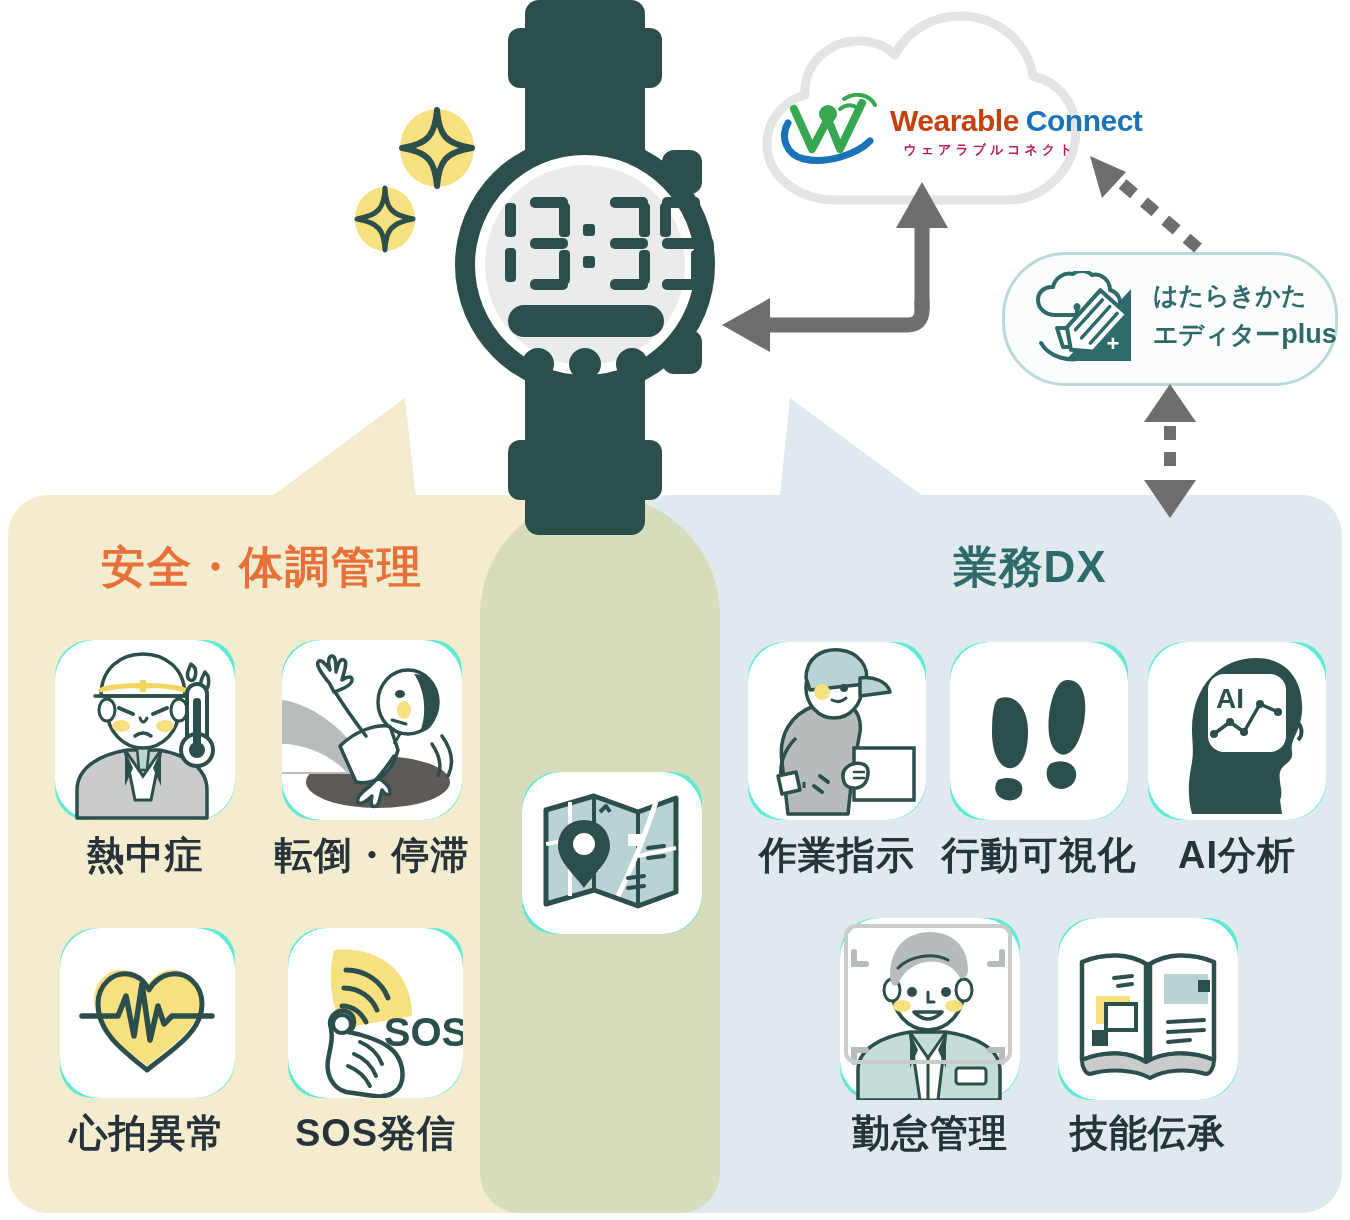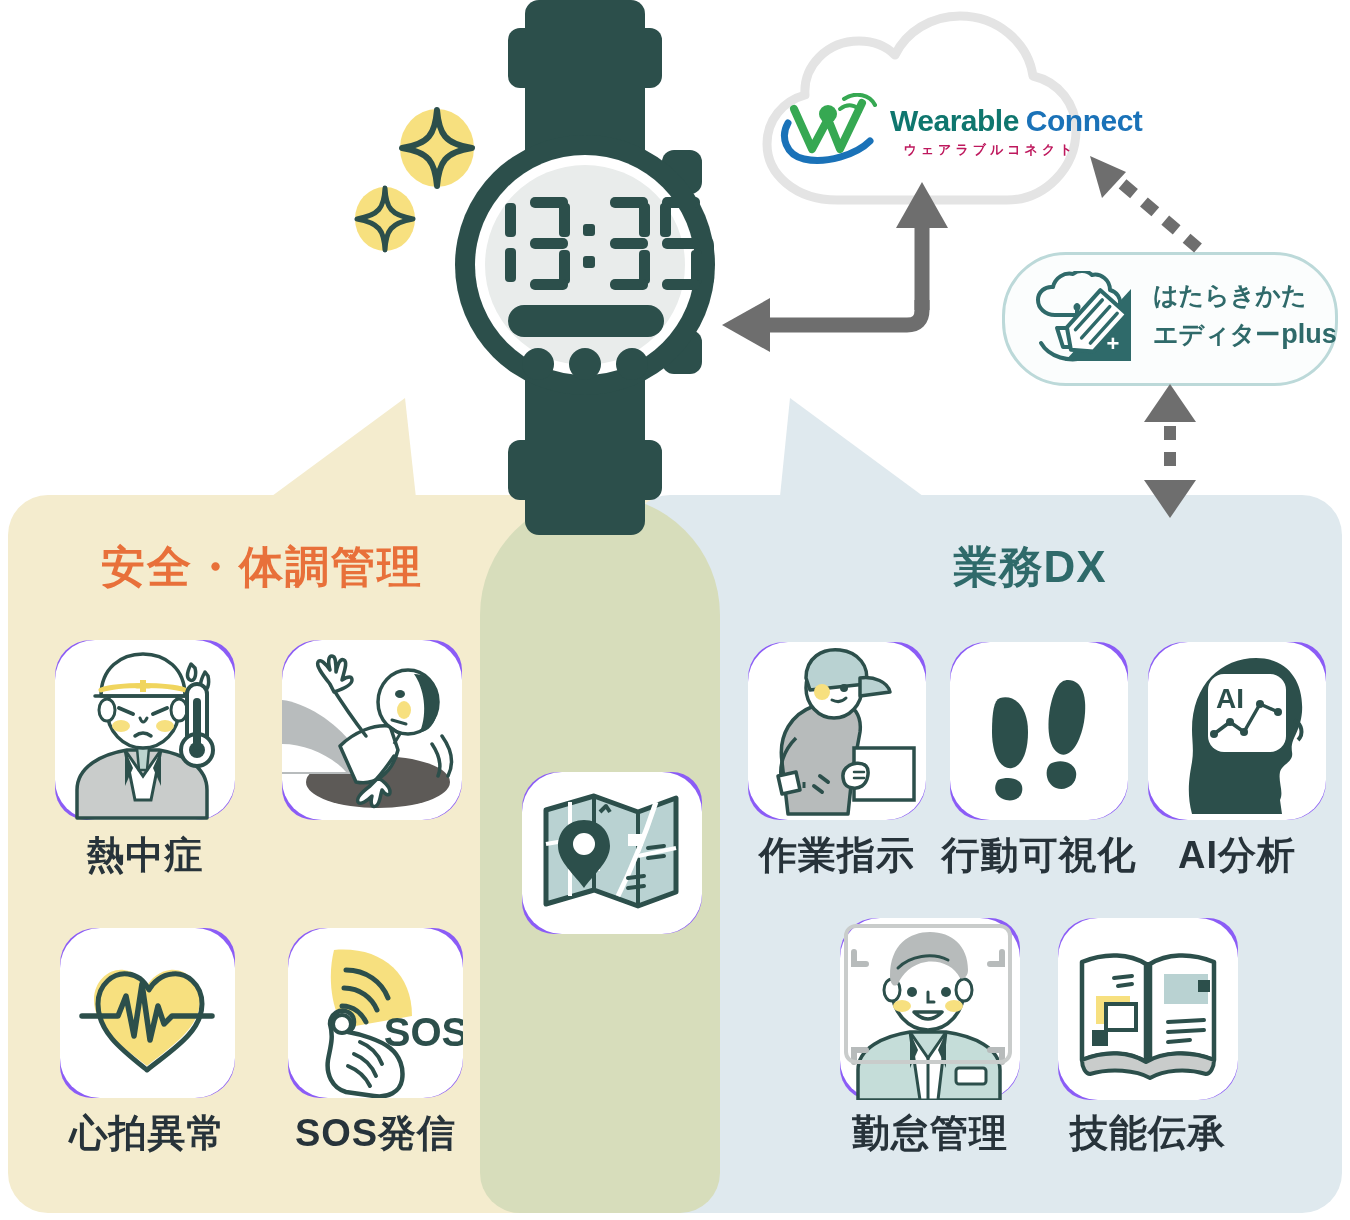--- a/index.html
+++ b/index.html
@@ -33,34 +33,34 @@
     font-size:44px;font-weight:bold;color:#e8703a;
     letter-spacing:2px;text-align:center;
   }
   .title-right{
     left:880px;top:538px;width:300px;
     font-size:44px;font-weight:bold;color:#2f6a6a;
     letter-spacing:1px;text-align:center;
   }
 
   
-  .tile{border-radius:36px 30px 38px 32px;background:#8b5cf6;}
+  .tile{border-radius:36px 30px 38px 32px;background:#5eead4;}
   .cap{
     text-align:center;font-size:38px;font-weight:bold;color:#27333a;
     letter-spacing:1px;white-space:nowrap;
   }
 
   
   .cloud-wrap{left:745px;top:8px;width:345px;height:200px;}
   .logo-jp{
     font-size:13px;font-weight:bold;color:#be185d;letter-spacing:4px;
     text-align:center;
   }
   .logo-main{font-size:30px;font-weight:bold;letter-spacing:-.5px;}
-  .logo-w{color:#0f766e;}
+  .logo-w{color:#c2410c;}
   .logo-c{color:#1a72b8;}
 
   
   .pill{
     left:1002px;top:252px;width:330px;height:128px;
     background:#fbfdfd;border:3px solid #bcd9d9;border-radius:64px;
   }
   .pill-t1{font-size:25px;font-weight:bold;color:#2f6a6a;letter-spacing:0px;line-height:1.12;}
   .pill-t2{font-size:25px;font-weight:bold;color:#2f6a6a;letter-spacing:0px;line-height:1.12;}
 </style>
@@ -274,20 +274,21 @@
 
       <path d="M112,116 C104,128 96,138 88,146" fill="none" stroke="#2c4f4b" stroke-width="3.5" stroke-linecap="round"></path>
       <path d="M88,146 C80,152 74,158 76,162 C78,166 86,160 90,156 C88,164 90,168 94,166 C98,164 98,156 100,150 C104,156 108,156 108,152 C108,146 100,140 96,138 Z" fill="#ffffff" stroke="#2c4f4b" stroke-width="3.5" stroke-linejoin="round"></path>
 
       <path d="M150,104 C158,116 160,126 156,136" fill="none" stroke="#2c4f4b" stroke-width="3.5" stroke-linecap="round"></path>
       <path d="M160,96 C170,110 172,124 166,136" fill="none" stroke="#2c4f4b" stroke-width="3.5" stroke-linecap="round"></path>
 
       <path d="M104,84 L118,94 L112,104" fill="none" stroke="#2c4f4b" stroke-width="3"></path>
     </svg>
   </div>
+  <div class="abs cap" style="left:272px;top:830px;width:200px;">転倒・停滞</div>
 
   <div class="abs tile" style="left:60px;top:928px;width:175px;height:170px;">
     <svg width="175" height="170" viewBox="0 0 175 170">
       <rect x="0" y="0" width="175" height="170" rx="40" fill="#ffffff"></rect>
       <path d="M87,138 C62,118 34,100 34,72 C34,52 50,40 64,42 C74,43 83,50 87,58
                C91,50 100,43 110,42 C124,40 140,52 140,72 C140,100 112,118 87,138 Z" fill="#f7e07f"></path>
       <path d="M87,142 C62,122 38,104 38,76 C38,56 54,44 68,46 C78,47 85,54 89,62
                C93,54 102,47 112,46 C126,44 142,56 142,76 C142,104 112,122 87,142 Z" fill="none" stroke="#2c4f4b" stroke-width="5" stroke-linejoin="round"></path>
       <path d="M22,88 L58,88 L66,68 L74,108 L82,56 L90,112 L98,78 L104,96 L112,88 L152,88" fill="none" stroke="#2c4f4b" stroke-width="5.5" stroke-linejoin="round" stroke-linecap="round"></path>
     </svg>

